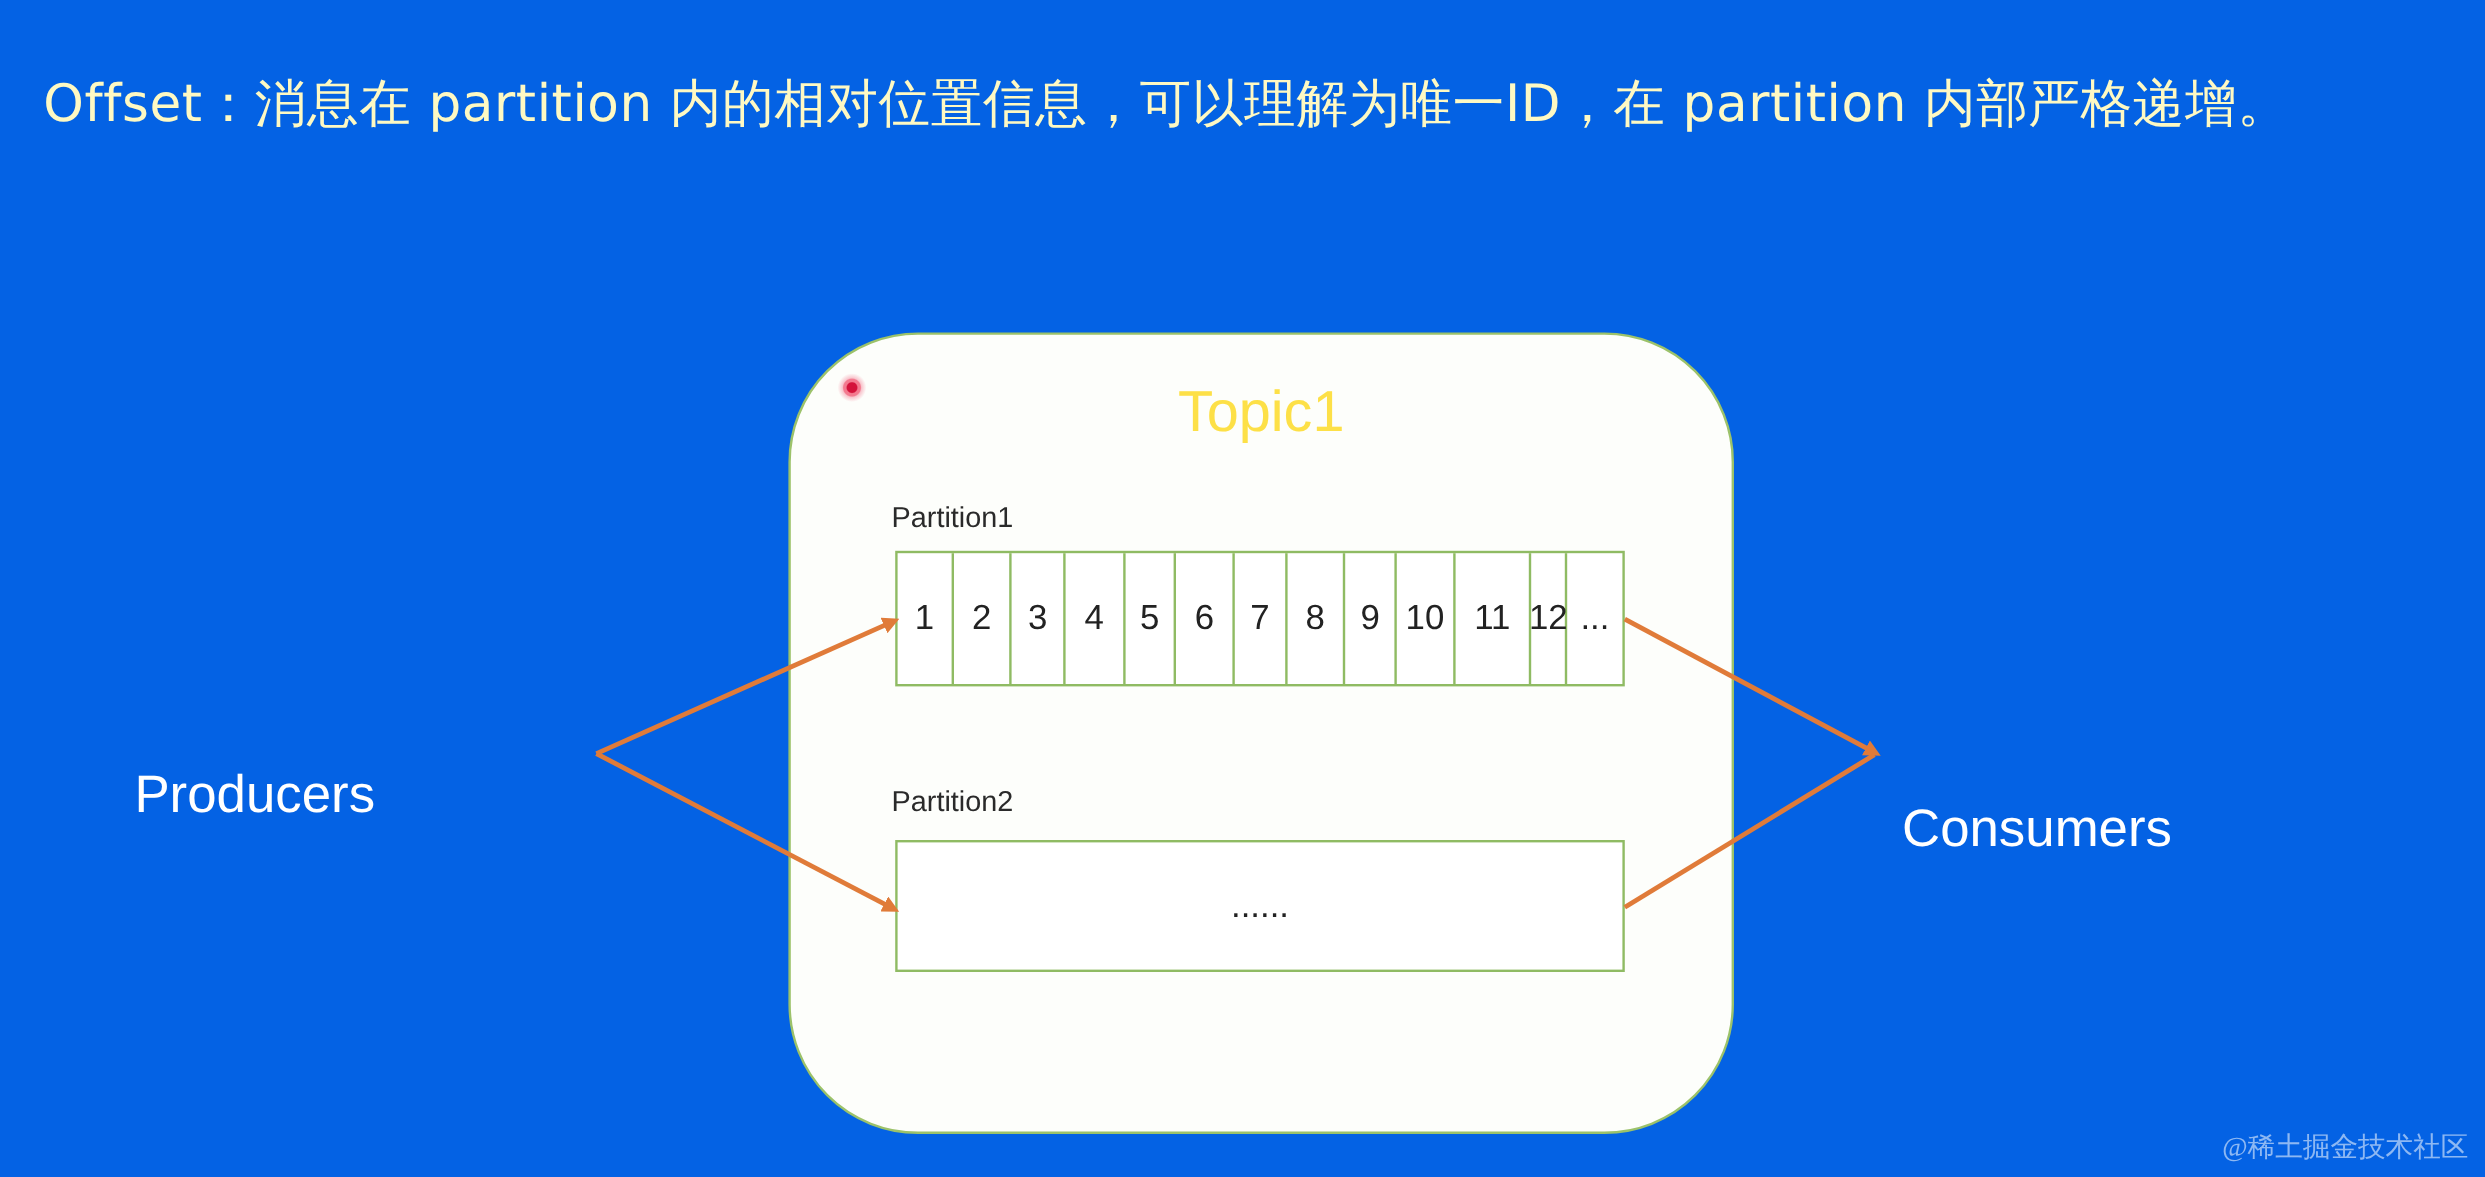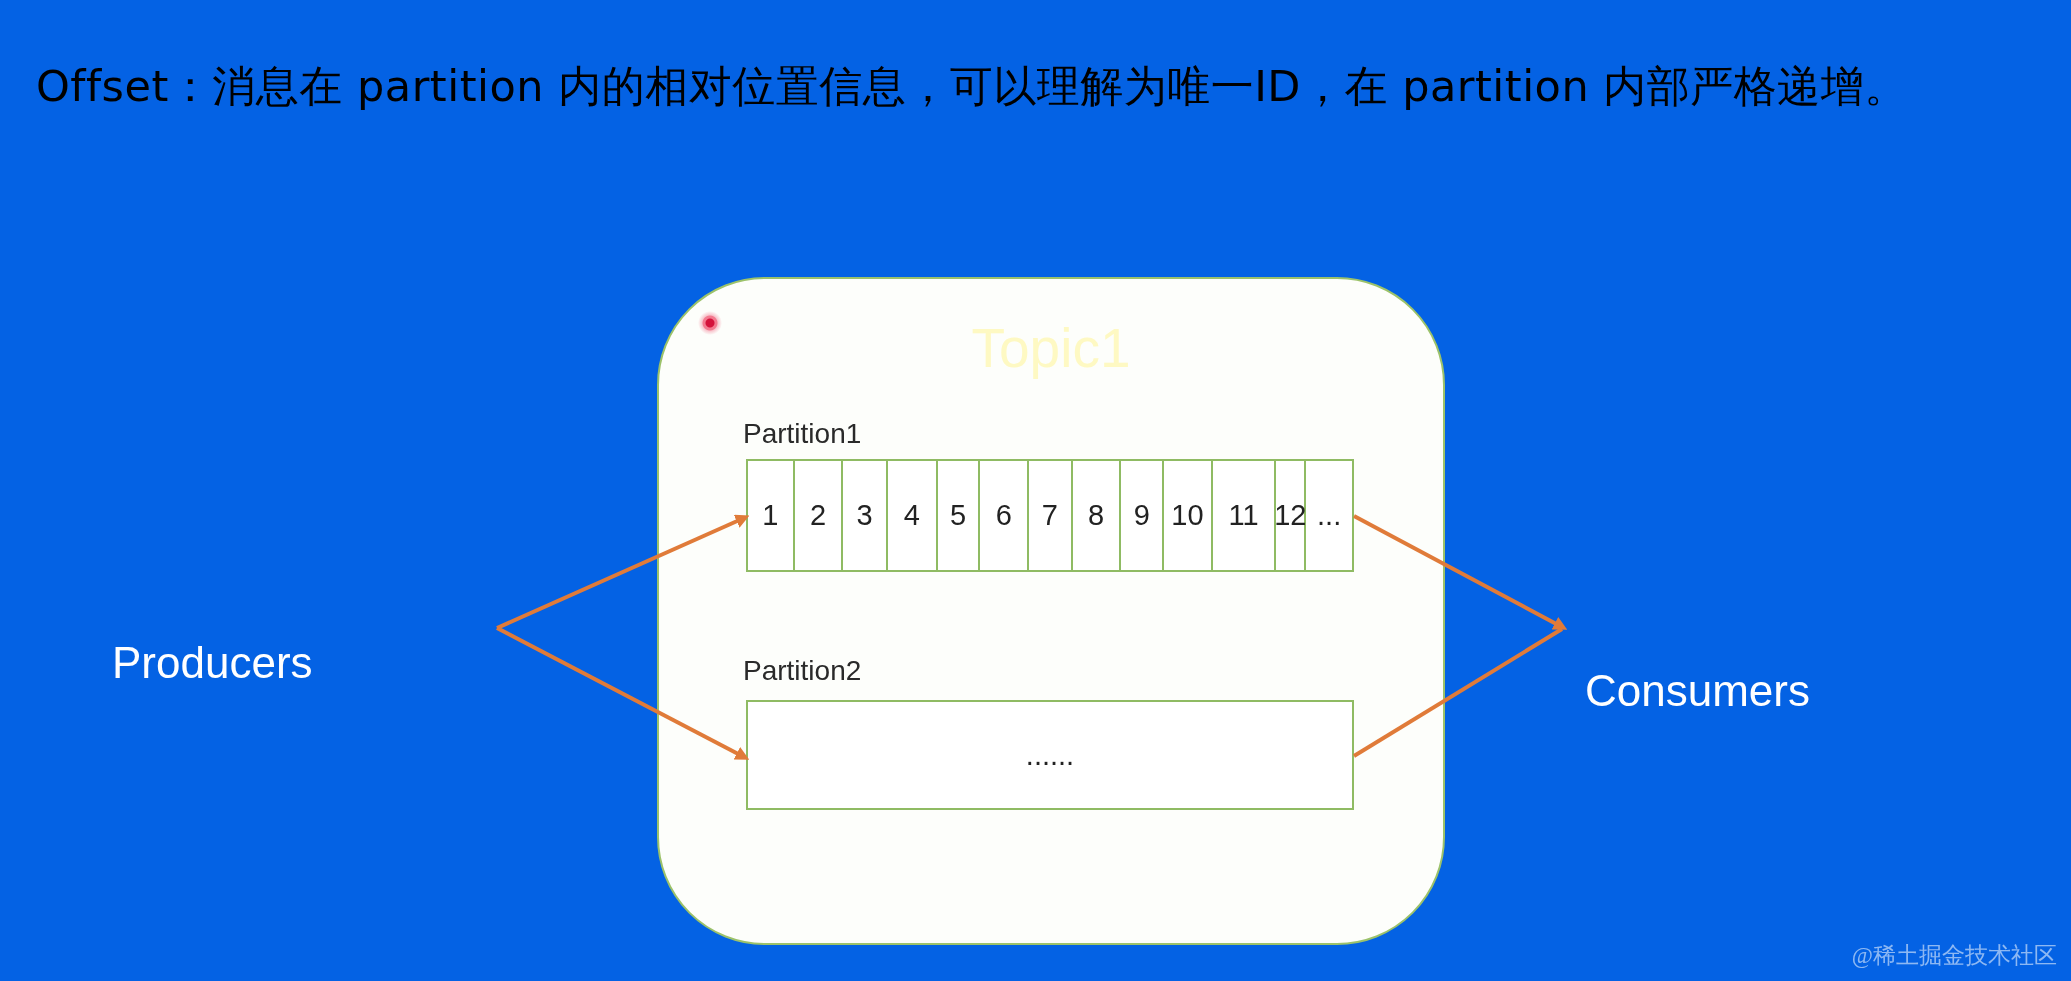--- a/index.html
+++ b/index.html
@@ -3,38 +3,38 @@
 <meta charset="utf-8">
 <style>
   html, body { margin:0; padding:0; }
   body {
     width:2071px; height:981px; overflow:hidden; position:relative;
     background:#0462e4;
     font-family:"Liberation Sans", "DejaVu Sans", sans-serif;
   }
   .headline {
     position:absolute; left:36px; top:58px;
-    color:#000000; font-size:43px; letter-spacing:0.5px; white-space:nowrap;
+    color:#fef9c3; font-size:43px; letter-spacing:0.5px; white-space:nowrap;
     font-family:"DejaVu Sans", "Liberation Sans", sans-serif;
   }
   .topic-box {
     position:absolute; left:657px; top:277px; width:788px; height:668px;
     background:#fdfefb; border:2px solid #9cc26a; border-radius:108px;
     box-sizing:border-box;
   }
   .topic-title {
     position:absolute; left:0; right:0; top:316px; text-align:center;
-    font-size:55px; color:#fef9c3;
+    font-size:48px; color:#fde047;
   }
   .laser-dot {
     position:absolute; left:698px; top:311px; width:24px; height:24px; border-radius:50%;
     background:radial-gradient(circle, #d4123a 0 4px, #f37a8f 5px 7px, rgba(245,160,175,0.6) 8px, rgba(255,255,255,0) 12px);
   }
   .part-label {
-    position:absolute; font-size:28px; color:#2a2a2a;
+    position:absolute; font-size:24px; color:#2a2a2a;
   }
   .partition1 {
     position:absolute; left:746px; top:459px; width:608px; height:113px;
     border:2px solid #8fbb63; box-sizing:border-box; display:flex; background:#fff;
   }
   .cell {
     border-right:2px solid #8fbb63; display:flex; align-items:center; justify-content:center;
     font-size:29px; color:#222; box-sizing:border-box;
   }
   .cell:last-child { border-right:none; }

